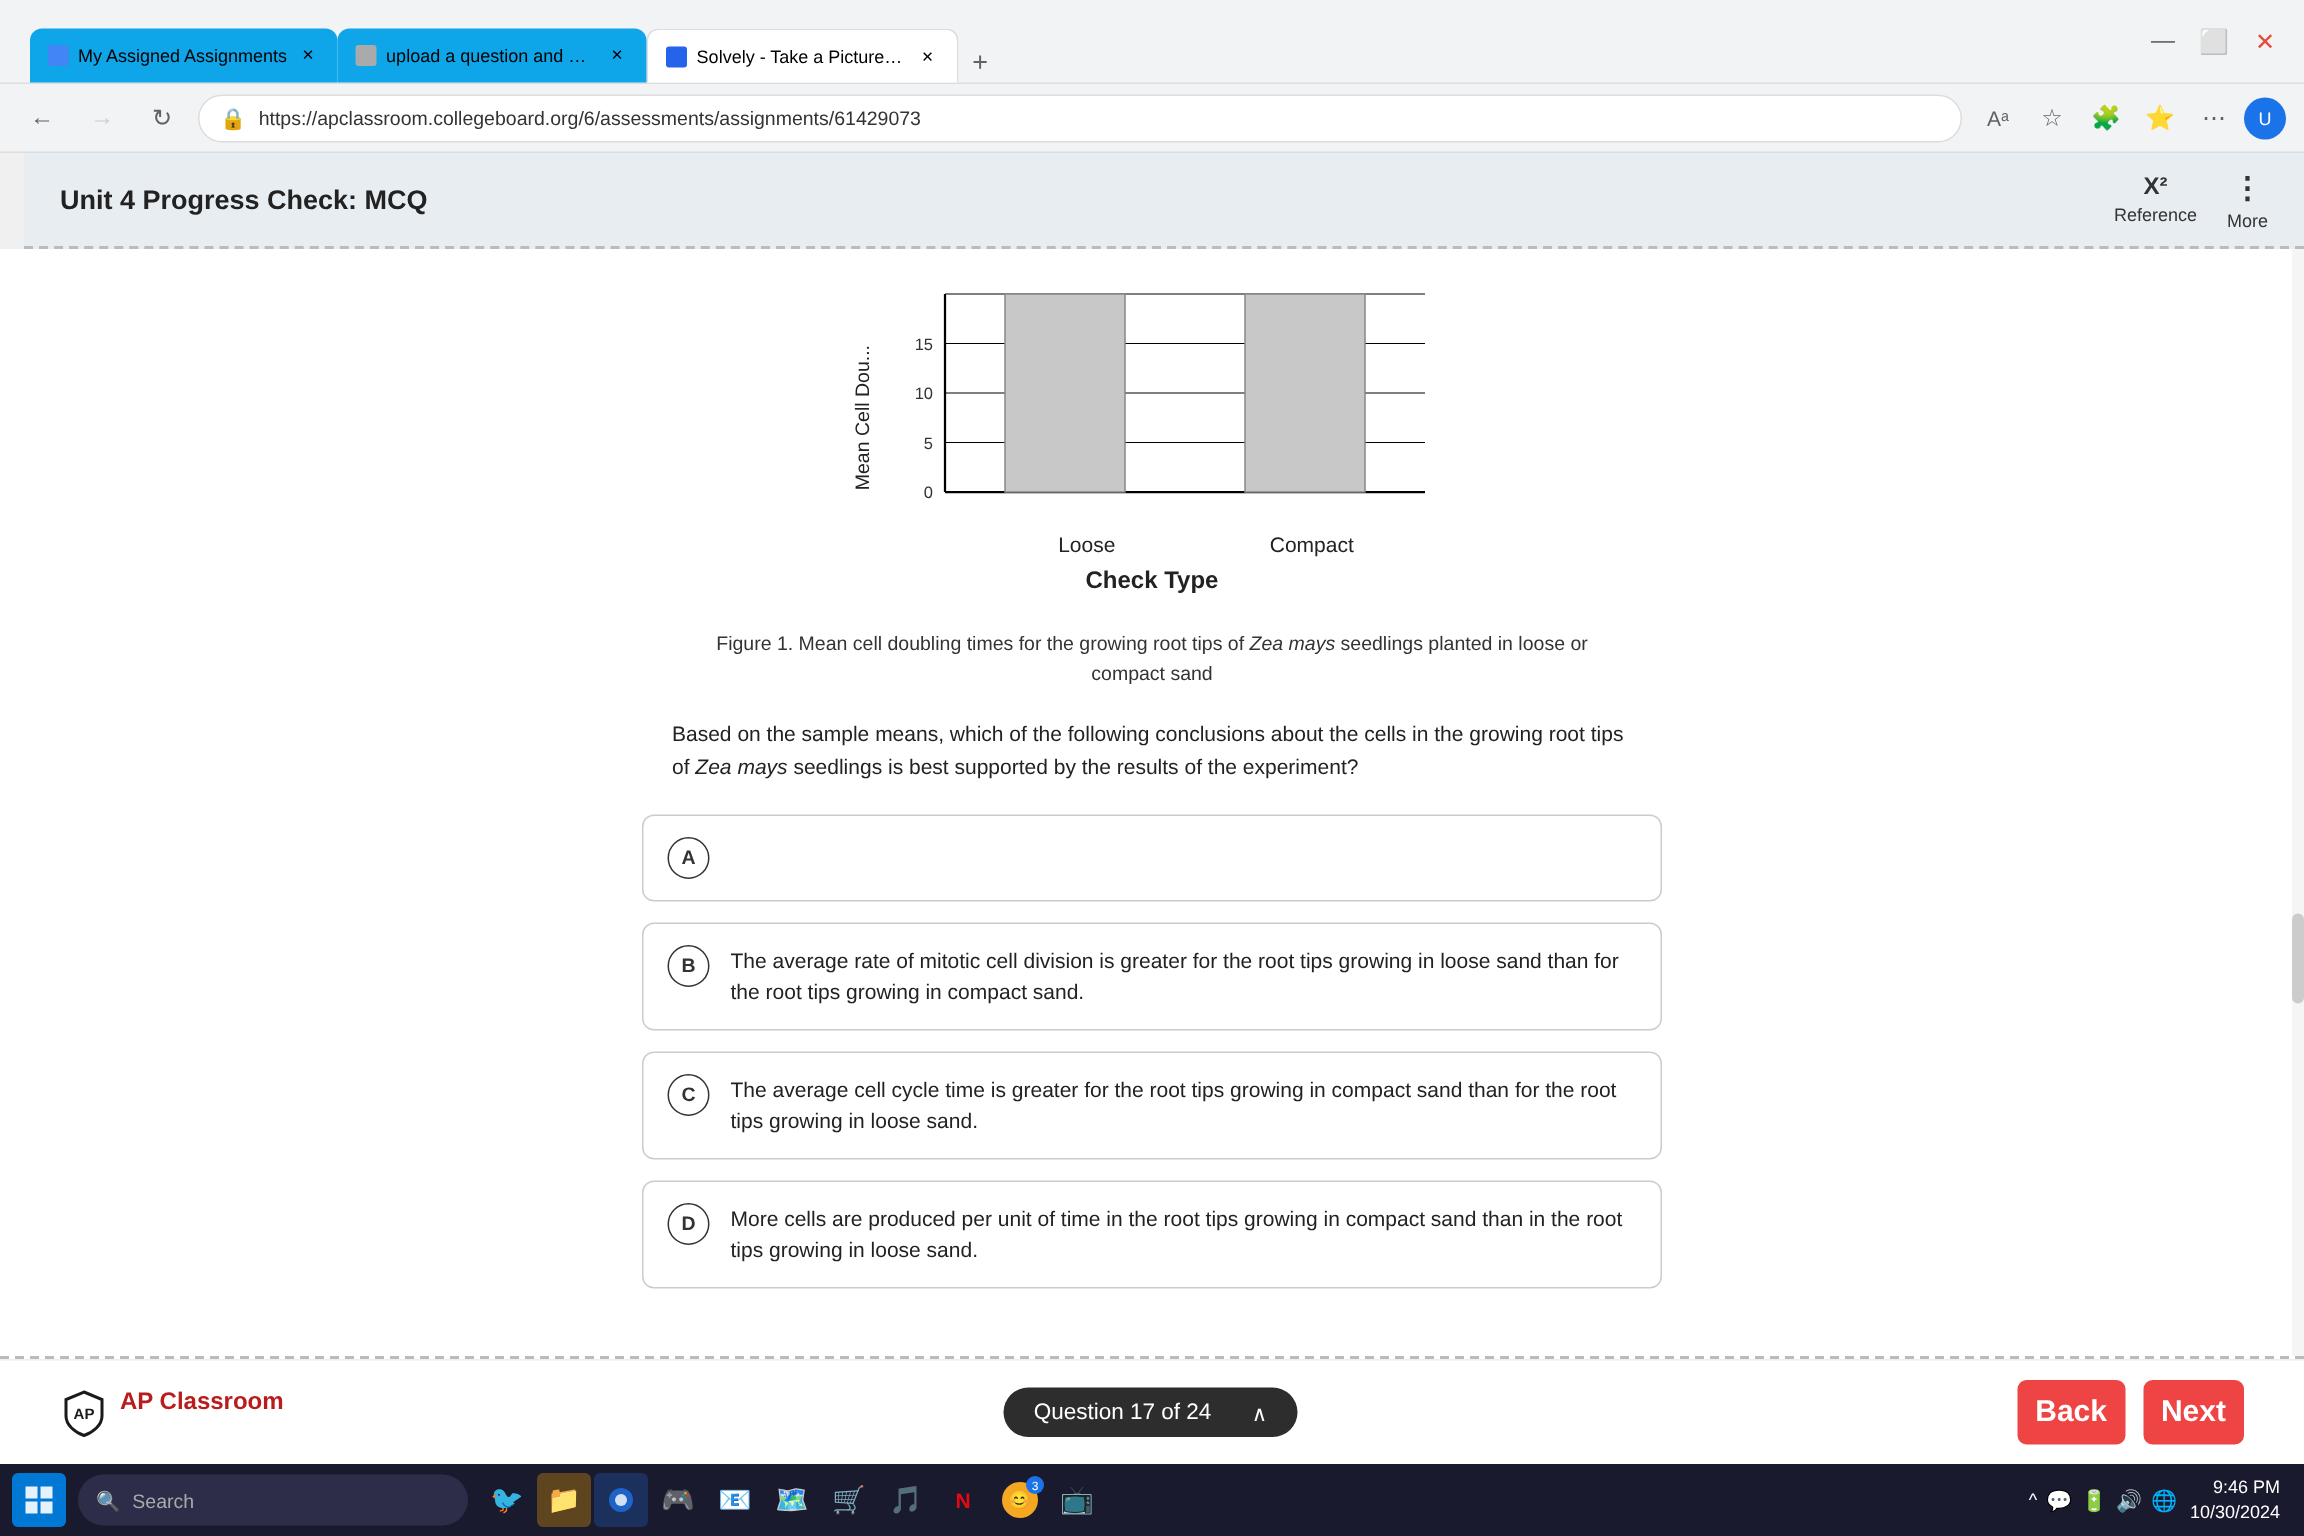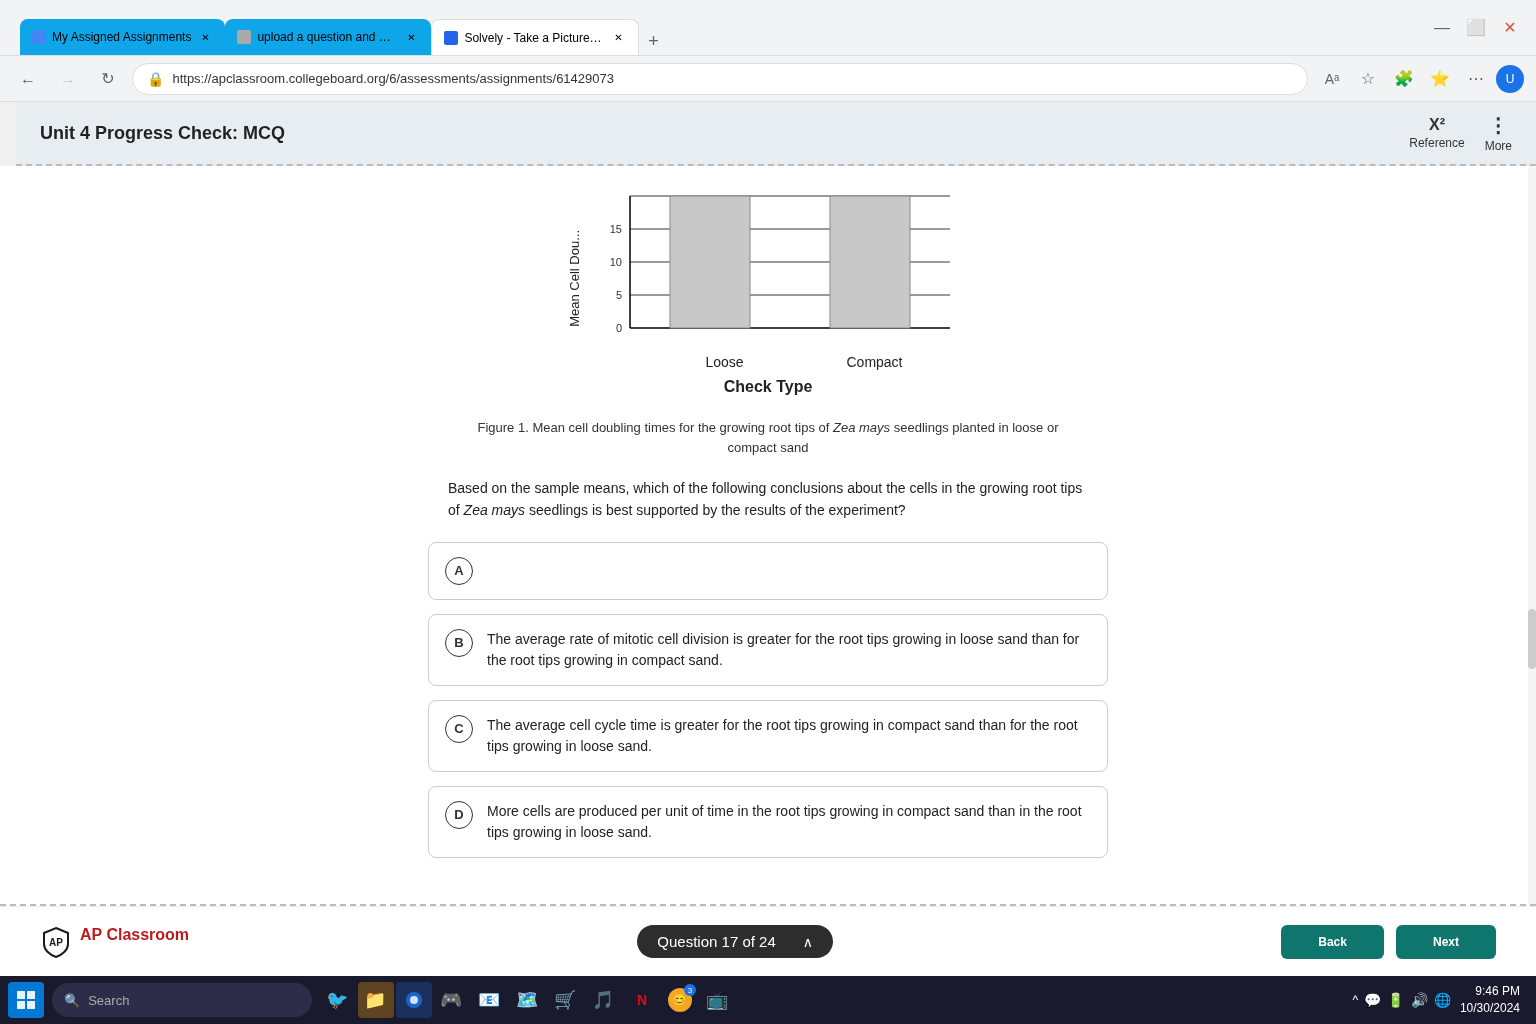--- a/index.html
+++ b/index.html
@@ -311,26 +311,26 @@
       gap: 27px;
       font-size: 15px;
       font-weight: 500;
       cursor: pointer;
     }
     .footer-nav-btns {
       display: flex;
       gap: 12px;
     }
     .footer-btn {
-      padding: 10px 37px;
+      padding: 10px 12px;
       border-radius: 6px;
       border: none;
-      background: #0f766e;
+      background: #ef4444;
       color: white;
-      font-size: 12px;
+      font-size: 20px;
       font-weight: 600;
       cursor: pointer;
     }
 
     
     .taskbar {
       background: #1a1a2e;
       height: 48px;
       display: flex;
       align-items: center;

